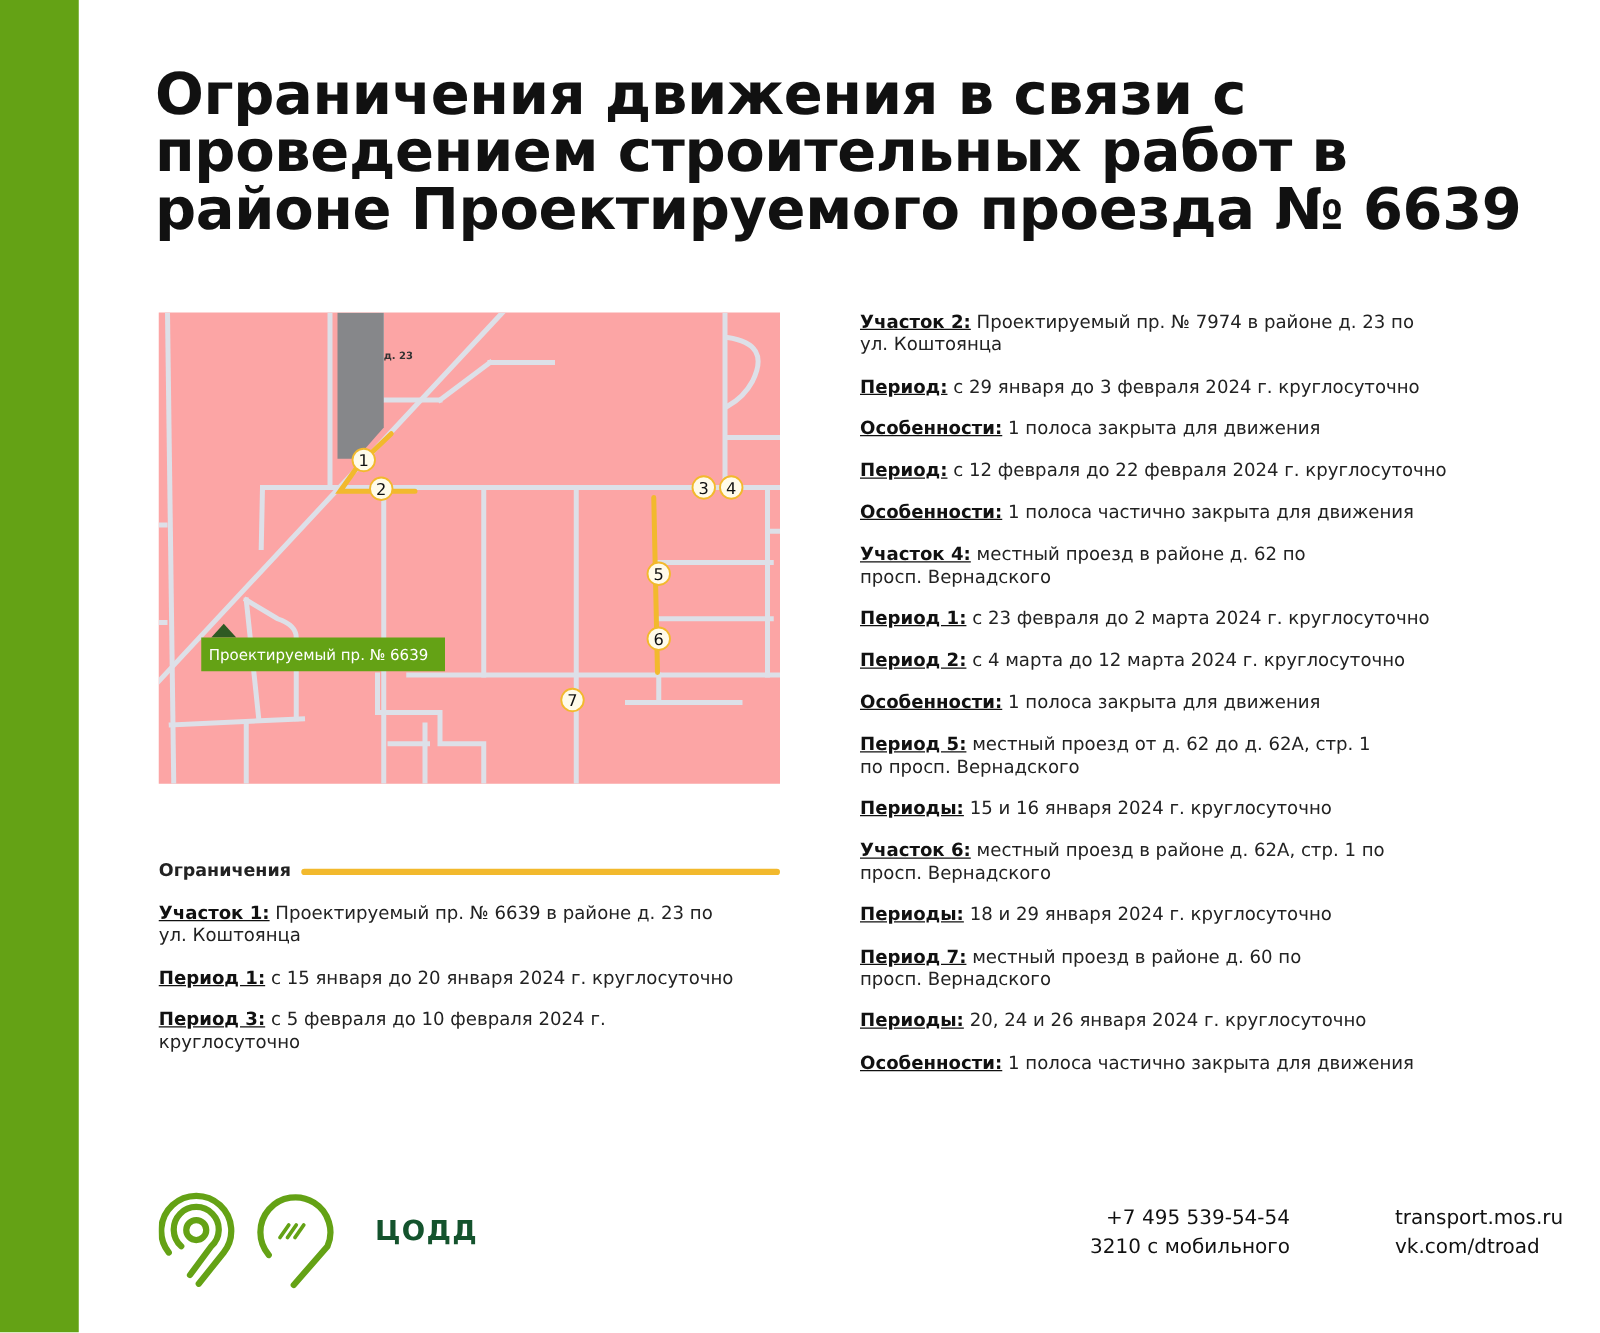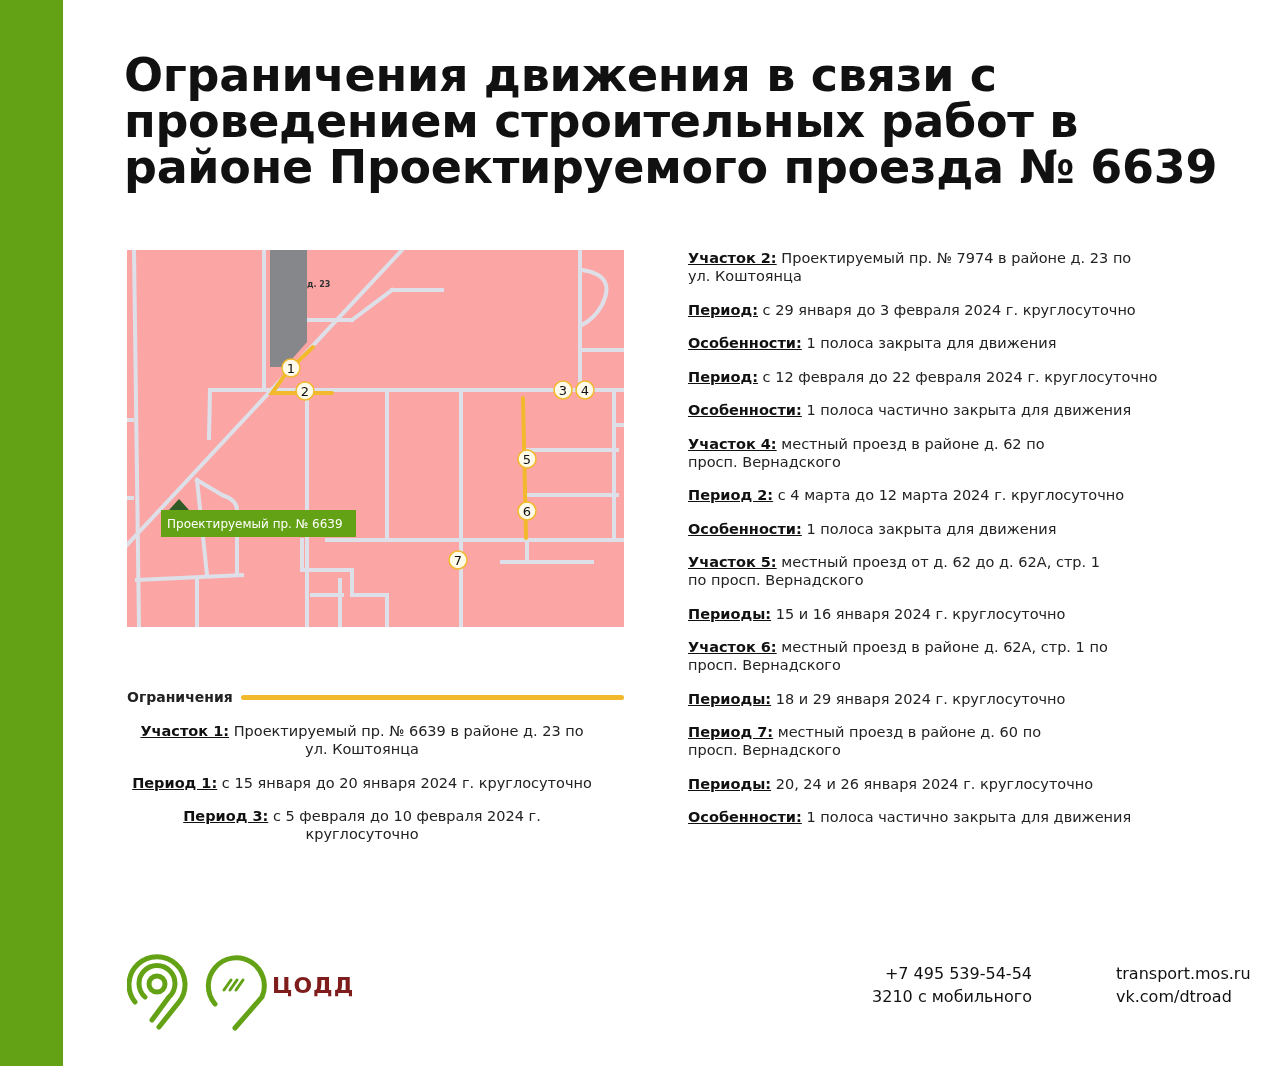--- a/index.html
+++ b/index.html
@@ -6,26 +6,26 @@
   html, body { width: 1280px; height: 1066px; background: #ffffff; overflow: hidden; }
   body { position: relative; font-family: "DejaVu Sans", sans-serif; color: #1a1a1a; }
   .side-bar { position: absolute; left: 0; top: 0; width: 63px; height: 1066px; background: #64a215; }
   .title { position: absolute; left: 124px; top: 52px; width: 1100px; font-size: 46px; line-height: 46px; font-weight: bold; color: #111; letter-spacing: -0.3px; }
   .map { position: absolute; left: 127px; top: 250px; width: 497px; height: 377px; background: #fca5a5; overflow: hidden; }
   .map svg { position: absolute; left: 0; top: 0; }
   .legend { position: absolute; left: 127px; top: 689px; width: 497px; display: flex; align-items: center; }
   .legend-text { font-size: 14px; font-weight: bold; color: #222; white-space: nowrap; }
   .legend-line { flex: 1; height: 5px; background: #f2b92d; border-radius: 3px; margin-left: 8px; }
   .col { position: absolute; }
-  .col-left { left: 127px; top: 722px; width: 470px; text-align: center; }
+  .col-left { left: 127px; top: 722px; width: 470px; }
   .col-right { left: 688px; top: 249px; width: 500px; }
   .entry { font-size: 14.5px; line-height: 18px; color: #222; margin-bottom: 15.5px; }
   .entry b { font-weight: bold; color: #111; text-decoration: underline; }
   .footer-logo { position: absolute; left: 127px; top: 952px; }
-  .brand { position: absolute; left: 272px; top: 973px; font-size: 22px; font-weight: bold; color: #7f1d1d; letter-spacing: 1px; }
+  .brand { position: absolute; left: 300px; top: 973px; font-size: 22px; font-weight: bold; color: #14532d; letter-spacing: 1px; }
   .contacts { position: absolute; top: 962px; font-size: 16px; line-height: 23px; color: #111; }
   .c-phone { left: 866px; text-align: right; width: 166px; }
   .c-web { left: 1116px; }
 </style>
 </head>
 <body>
 
 <div class="side-bar"></div>
 
 <h1 class="title">Ограничения движения в связи с проведением строительных работ в районе Проектируемого проезда № 6639</h1>
@@ -125,23 +125,24 @@
   <p class="entry"><b>Период 3:</b><span> с 5 февраля до 10 февраля 2024 г. круглосуточно</span></p>
 </div>
 
 <div class="col col-right">
   <p class="entry" style="width:460px"><b>Участок 2:</b><span> Проектируемый пр. № 7974 в районе д. 23 по ул. Коштоянца</span></p>
   <p class="entry"><b>Период:</b><span> с 29 января до 3 февраля 2024 г. круглосуточно</span></p>
   <p class="entry"><b>Особенности:</b><span> 1 полоса закрыта для движения</span></p>
   <p class="entry"><b>Период:</b><span> с 12 февраля до 22 февраля 2024 г. круглосуточно</span></p>
   <p class="entry"><b>Особенности:</b><span> 1 полоса частично закрыта для движения</span></p>
   <p class="entry" style="width:360px"><b>Участок 4:</b><span> местный проезд в районе д. 62 по просп. Вернадского</span></p>
+  <p class="entry"><b>Период 1:</b><span> с 23 февраля до 2 марта 2024 г. круглосуточно</span></p>
   <p class="entry"><b>Период 2:</b><span> с 4 марта до 12 марта 2024 г. круглосуточно</span></p>
   <p class="entry"><b>Особенности:</b><span> 1 полоса закрыта для движения</span></p>
-  <p class="entry" style="width:430px"><b>Участок 5:</b><span> местный проезд от д. 62 до д. 62А, стр. 1 по просп. Вернадского</span></p>
+  <p class="entry" style="width:430px"><b>Период 5:</b><span> местный проезд от д. 62 до д. 62А, стр. 1 по просп. Вернадского</span></p>
   <p class="entry"><b>Периоды:</b><span> 15 и 16 января 2024 г. круглосуточно</span></p>
   <p class="entry" style="width:430px"><b>Участок 6:</b><span> местный проезд в районе д. 62А, стр. 1 по просп. Вернадского</span></p>
   <p class="entry"><b>Периоды:</b><span> 18 и 29 января 2024 г. круглосуточно</span></p>
   <p class="entry" style="width:360px"><b>Период 7:</b><span> местный проезд в районе д. 60 по просп. Вернадского</span></p>
   <p class="entry"><b>Периоды:</b><span> 20, 24 и 26 января 2024 г. круглосуточно</span></p>
   <p class="entry"><b>Особенности:</b><span> 1 полоса частично закрыта для движения</span></p>
 </div>
 
 <div class="footer-logo">
   <svg width="150" height="80" viewBox="0 0 150 80">

